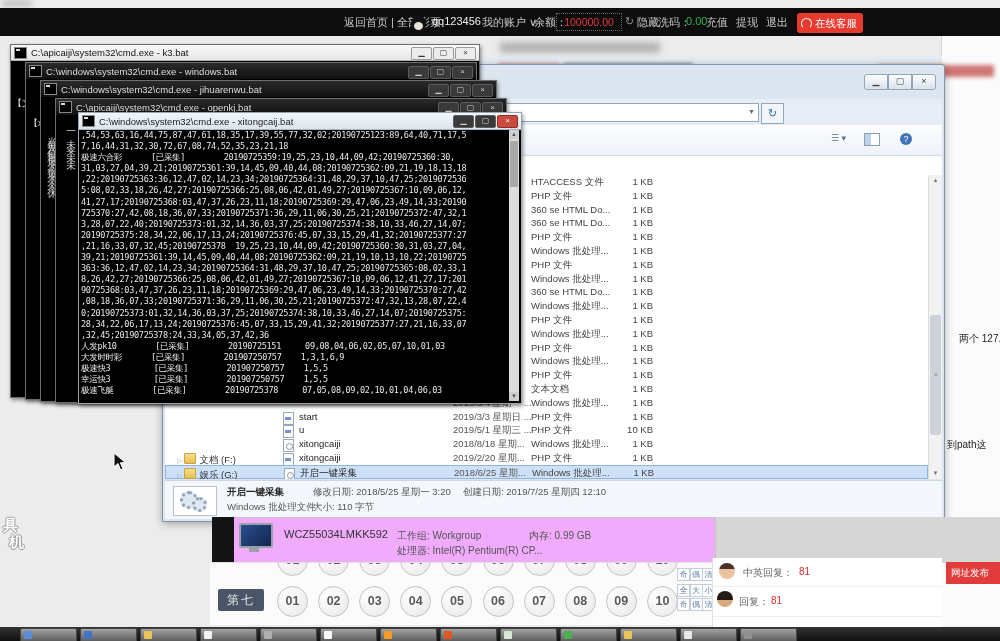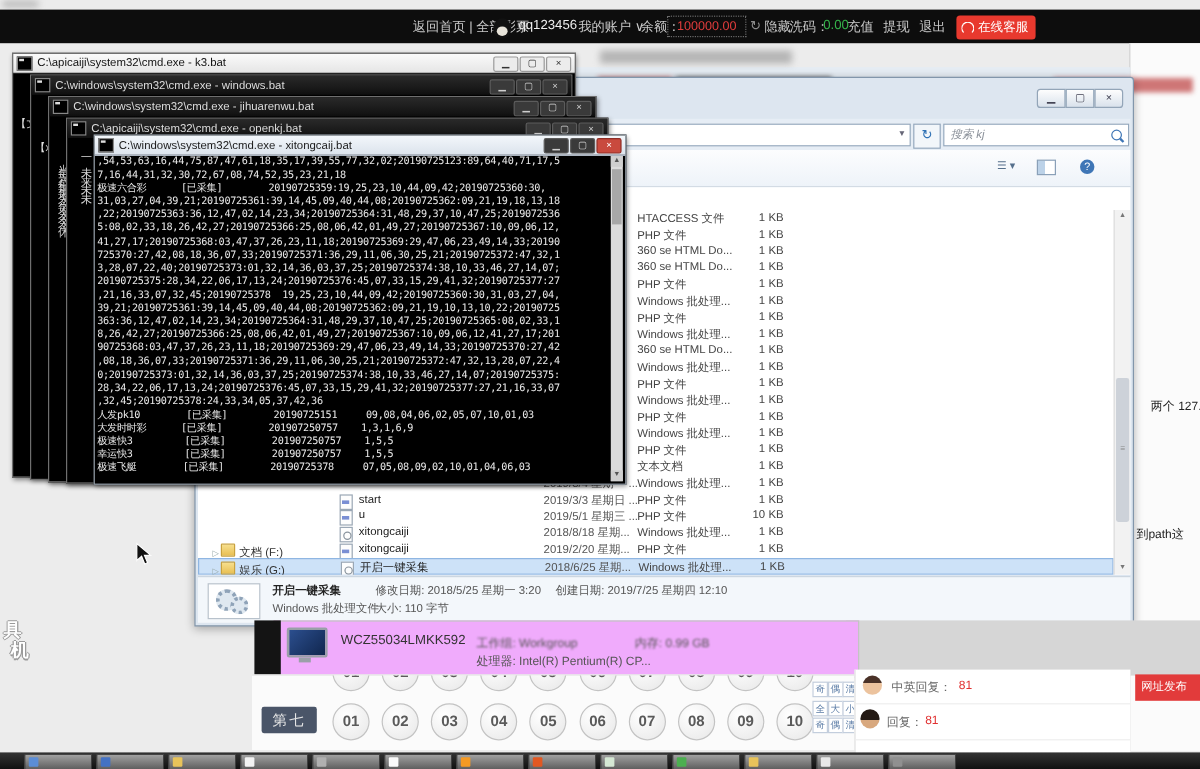--- a/index.html
+++ b/index.html
@@ -154,24 +154,20 @@
   <div class="ex-ctrls">
     <div class="b">▁</div>
     <div class="b">▢</div>
     <div class="b">×</div>
   </div>
   <div class="addr-row">
     <div class="addr-field">
       <span class="addr-drop">▼</span>
     </div>
     <div class="refresh">↻</div>
-    <div class="search">
-      <span>搜索 kj</span>
-      <div class="mag"></div>
-    </div>
   </div>
   <div class="toolbar">
     <span class="tool-ic" style="right:96px">☰ ▾</span>
     <span class="tool-ic" style="right:62px;width:14px;height:11px;border:1px solid #8aa0b8;background:linear-gradient(90deg,#bcd2e8 40%,#fff 40%)"></span>
     <span class="tool-ic" style="right:30px;color:#fff;background:#3f76b6;border-radius:50%;width:12px;height:12px;text-align:center;line-height:12px">?</span>
   </div>
   <div class="content">
     <div class="rows" id="file-rows">
         <div class="frow" style="top: 0px;">
           <div class="ftype">HTACCESS 文件</div>

